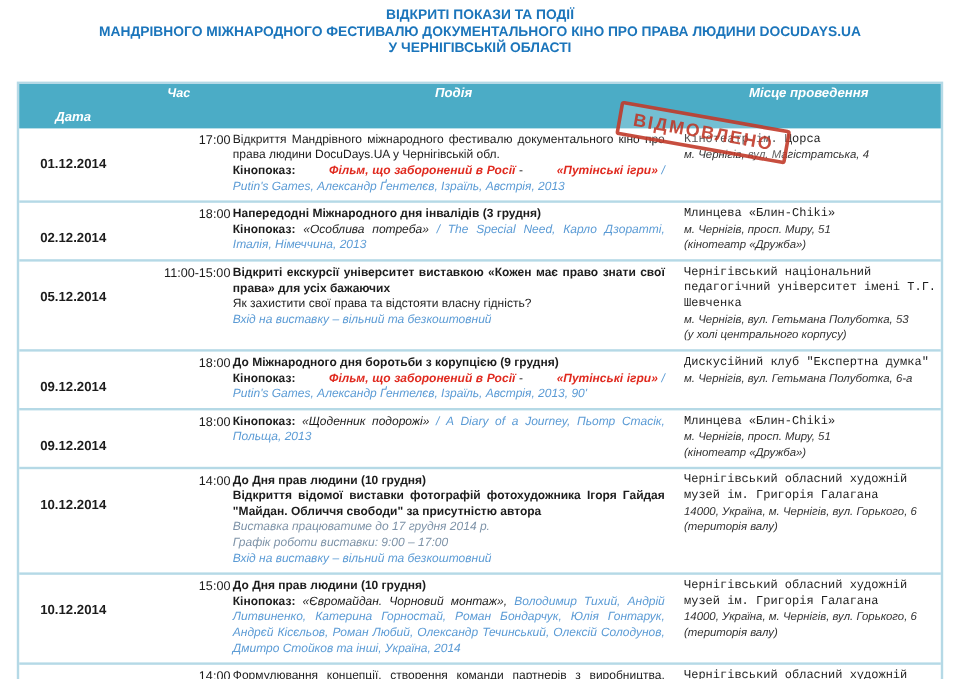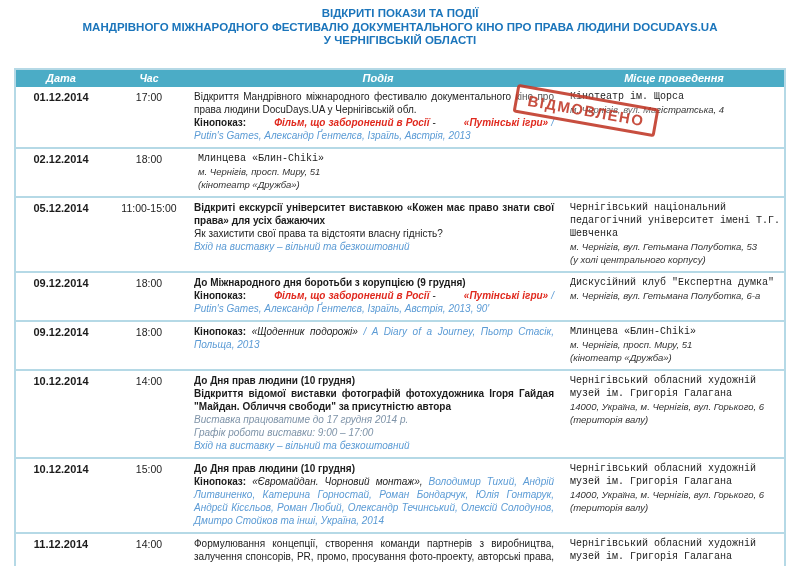--- a/index.html
+++ b/index.html
@@ -9,22 +9,22 @@
   }
   .title-block{text-align:center;margin:7px 10px 20px;color:#1b75bb;font-weight:bold;
     font-size:11.5px;line-height:13.5px;}
   .tbl{position:relative;margin:4px 14px 0;border:2px solid #b5d9e6;}
   .thead{display:flex;background:#4bacc6;color:#ffffff;font-style:italic;font-weight:bold;
     font-size:11px;}
   .thead .cell{padding:2px 0 3px;text-align:center;}
   .row{display:flex;border-top:2px solid #b5d9e6;font-size:10px;line-height:13px;}
   .row:first-child{border-top:none;}
   .cell{box-sizing:border-box;}
-  .c-date{width:90px;text-align:center;font-weight:bold;font-size:11px;padding-top:4px;}
-  .c-time{width:86px;text-align:center;font-size:10.5px;padding-top:4px;}
+  .c-date{width:90px;text-align:center;font-weight:bold;font-size:11px;padding-top:4px;margin-top:20px;}
+  .c-time{width:86px;text-align:right;font-size:10.5px;padding-top:4px;}
   .c-event{width:372px;padding:3px 10px 5px 2px;}
   .c-place{flex:1;padding:3px 2px 5px 6px;}
   .evline{text-align:justify;}
   .seg-p{}
   .seg-b{font-weight:bold;}
   .seg-i{font-style:italic;}
   .seg-rbi{color:#e02a1f;font-weight:bold;font-style:italic;padding-left:25px;}
   .seg-cb{color:#5b9bd5;font-style:italic;}
   .seg-g{color:#7e93a8;font-style:italic;}
   .pl-n{font-size:10px;font-family:Liberation Mono, monospace;}
@@ -63,20 +63,24 @@
             <div class="evline"><span class="seg-b">Кінопоказ: </span><span class="seg-rbi">Фільм, що заборонений в Росії</span><span class="seg-p"> - </span><span class="seg-rbi">«Путінські ігри»</span><span class="seg-cb"> / Putin's Games, Александр Ґентелєв, Ізраїль, Австрія, 2013</span></div>
           </div>
           <div class="cell c-place">
             <div class="pl-n">Кінотеатр ім. Щорса</div>
             <div class="pl-a">м. Чернігів, вул. Магістратська, 4</div>
           </div>
         </div>
         <div class="row">
           <div class="cell c-date">02.12.2014</div>
           <div class="cell c-time">18:00</div>
+          <div class="cell c-event">
+            <div class="evline"><span class="seg-b">Напередодні Міжнародного дня інвалідів (3 грудня)</span></div>
+            <div class="evline"><span class="seg-b">Кінопоказ: </span><span class="seg-i">«Особлива потреба»</span><span class="seg-cb"> / The Special Need, Карло Дзоратті, Італія, Німеччина, 2013</span></div>
+          </div>
           <div class="cell c-place">
             <div class="pl-n">Млинцева «Блин-Chiki»</div>
             <div class="pl-a">м. Чернігів, просп. Миру, 51</div>
             <div class="pl-a">(кінотеатр «Дружба»)</div>
           </div>
         </div>
         <div class="row">
           <div class="cell c-date">05.12.2014</div>
           <div class="cell c-time">11:00-15:00</div>
           <div class="cell c-event">

